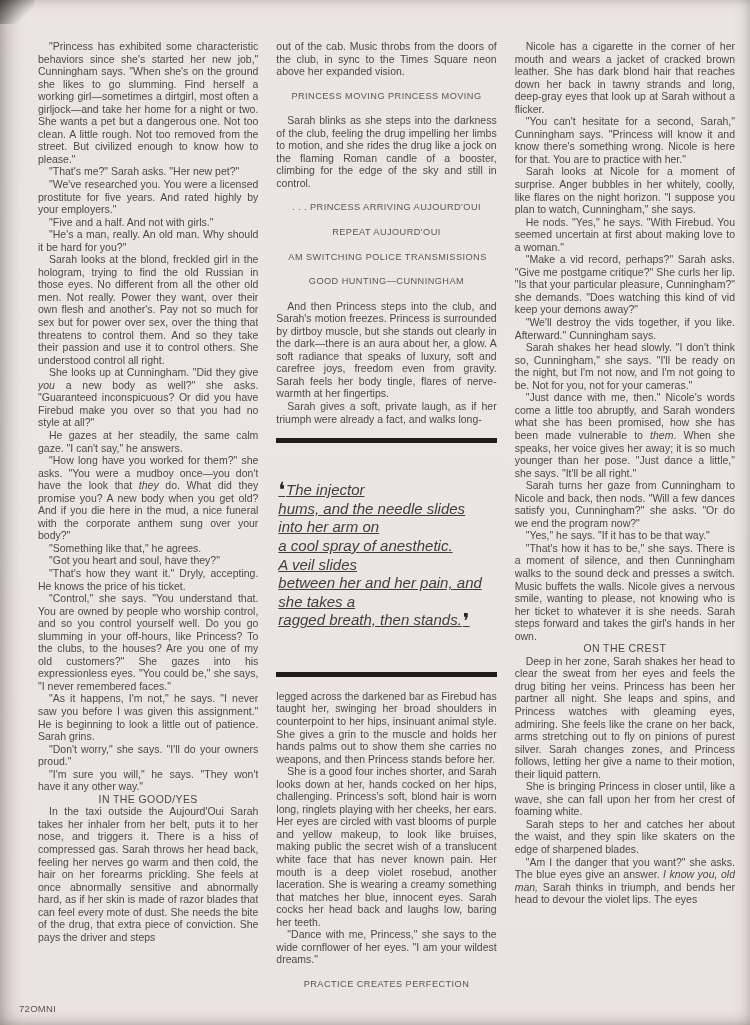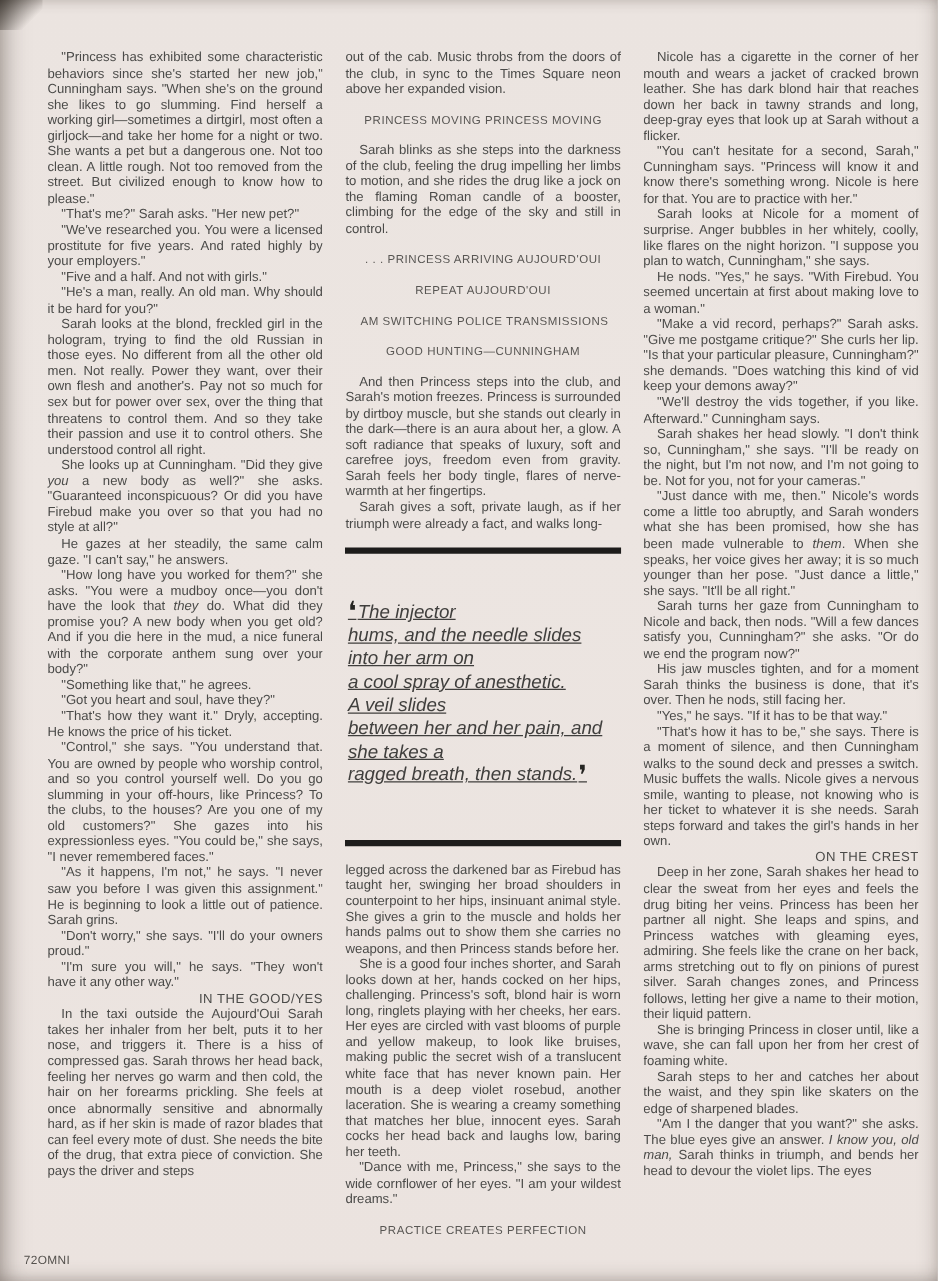--- a/index.html
+++ b/index.html
@@ -28,21 +28,21 @@
     text-align:justify;
   }
   .para{margin:0;}
   .para.indent{text-indent:11px;}
   .caps{
     margin:12px;text-align:center;text-indent:0;
     font-size:9.2px;letter-spacing:.45px;color:#585653;line-height:12.55px;
     white-space:nowrap;
   }
   .heading{
-    margin:0;text-align:right;text-indent:0;
+    margin:0;text-align:center;text-indent:0;
     font-size:10.5px;letter-spacing:.4px;color:#4a4a48;line-height:12.55px;
   }
   .quoteblock{
     border-top:5px solid #1d1c1b;
     border-bottom:5px solid #1d1c1b;
     margin:13px 0 13px 0;
     padding:38px 2px 42px 2px;
   }
   .qline{
     text-align:left;text-indent:0;
@@ -120,21 +120,20 @@
     <div class="col">
         <div class="para indent">Nicole has a cigarette in the corner of her mouth and wears a jacket of cracked brown leather. She has dark blond hair that reaches down her back in tawny strands and long, deep-gray eyes that look up at Sarah without a flicker.</div>
         <div class="para indent">"You can't hesitate for a second, Sarah," Cunningham says. "Princess will know it and know there's something wrong. Nicole is here for that. You are to practice with her."</div>
         <div class="para indent">Sarah looks at Nicole for a moment of surprise. Anger bubbles in her whitely, coolly, like flares on the night horizon. "I suppose you plan to watch, Cunningham," she says.</div>
         <div class="para indent">He nods. "Yes," he says. "With Firebud. You seemed uncertain at first about making love to a woman."</div>
         <div class="para indent">"Make a vid record, perhaps?" Sarah asks. "Give me postgame critique?" She curls her lip. "Is that your particular pleasure, Cunningham?" she demands. "Does watching this kind of vid keep your demons away?"</div>
         <div class="para indent">"We'll destroy the vids together, if you like. Afterward." Cunningham says.</div>
         <div class="para indent">Sarah shakes her head slowly. "I don't think so, Cunningham," she says. "I'll be ready on the night, but I'm not now, and I'm not going to be. Not for you, not for your cameras."</div>
         <div class="para indent">"Just dance with me, then." Nicole's words come a little too abruptly, and Sarah wonders what she has been promised, how she has been made vulnerable to <em>them</em>. When she speaks, her voice gives her away; it is so much younger than her pose. "Just dance a little," she says. "It'll be all right."</div>
         <div class="para indent">Sarah turns her gaze from Cunningham to Nicole and back, then nods. "Will a few dances satisfy you, Cunningham?" she asks. "Or do we end the program now?"</div>
-        <div class="para indent">His jaw muscles tighten, and for a moment Sarah thinks the business is done, that it's over. Then he nods, still facing her.</div>
         <div class="para indent">"Yes," he says. "If it has to be that way."</div>
         <div class="para indent">"That's how it has to be," she says. There is a moment of silence, and then Cunningham walks to the sound deck and presses a switch. Music buffets the walls. Nicole gives a nervous smile, wanting to please, not knowing who is her ticket to whatever it is she needs. Sarah steps forward and takes the girl's hands in her own.</div>
         <div class="heading">ON THE CREST</div>
         <div class="para indent">Deep in her zone, Sarah shakes her head to clear the sweat from her eyes and feels the drug biting her veins. Princess has been her partner all night. She leaps and spins, and Princess watches with gleaming eyes, admiring. She feels like the crane on her back, arms stretching out to fly on pinions of purest silver. Sarah changes zones, and Princess follows, letting her give a name to their motion, their liquid pattern.</div>
         <div class="para indent">She is bringing Princess in closer until, like a wave, she can fall upon her from her crest of foaming white.</div>
         <div class="para indent">Sarah steps to her and catches her about the waist, and they spin like skaters on the edge of sharpened blades.</div>
         <div class="para indent">"Am I the danger that you want?" she asks. The blue eyes give an answer. <em>I know you, old man,</em> Sarah thinks in triumph, and bends her head to devour the violet lips. The eyes</div>
       </div>
   </div>
 

